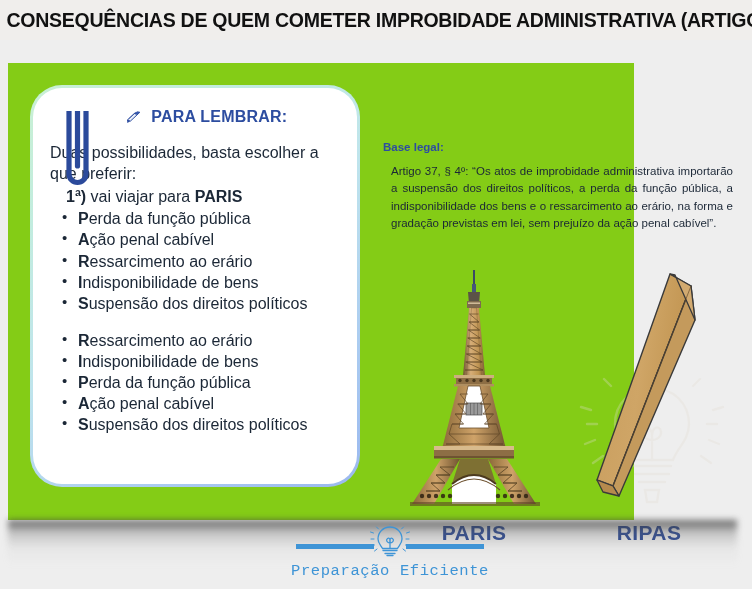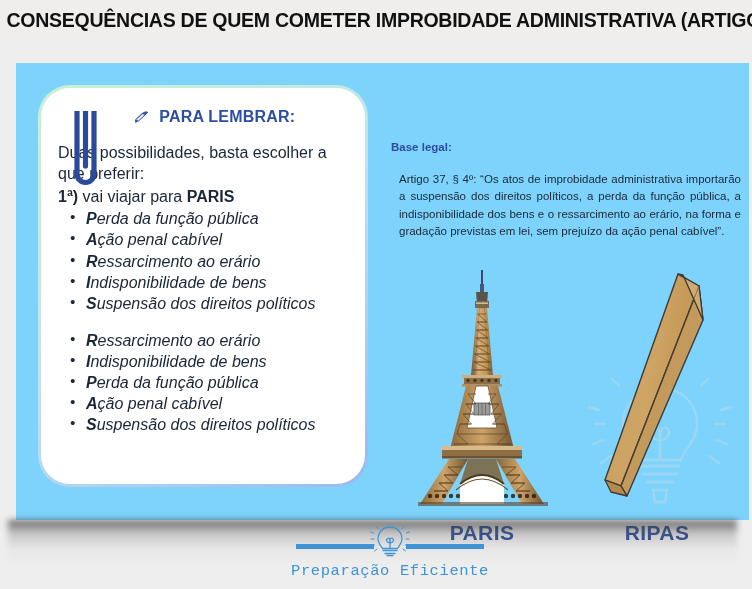--- a/index.html
+++ b/index.html
@@ -33,23 +33,23 @@
     white-space: nowrap;
     transform: scaleX(0.93);
     transform-origin: left center;
     padding-left: 7px;
     line-height: 40px;
   }
 
   
   #slide {
     position: absolute;
-    left: 16px; top: 63px;
-    width: 733px; height: 457px;
-    background: #7dd3fc;
+    left: 8px; top: 63px;
+    width: 626px; height: 457px;
+    background: #84cc16;
   }
   #slide-shadow {
     position: absolute;
     left: 8px; top: 520px;
     width: 729px; height: 46px;
     background: linear-gradient(to bottom, rgba(60,60,60,0.78) 0%, rgba(120,120,120,0.35) 28%, rgba(180,180,180,0.10) 62%, rgba(238,238,238,0) 100%);
     filter: blur(3px);
     pointer-events: none;
   }
 
@@ -86,32 +86,31 @@
     margin-right: 5px;
   }
   #card-body {
     color: #1b2736;
     font-size: 16px;
     line-height: 1.32;
     padding-left: 3px;
   }
   .lead { margin: 0 0 0 0; }
   .mnemonic-line {
-    margin: 2px 0 1px 0;
+    margin: 2px 0 1px 16px;
   }
   .mnemonic-line b { font-weight: bold; }
   ul.mnemonic-list {
     margin: 0 0 0 0;
     padding-left: 28px;
     list-style: none;
   }
   ul.mnemonic-list li {
     position: relative;
     margin: 0 0;
-    font-style: italic;
   }
   ul.mnemonic-list li::before {
     content: "\2022";
     position: absolute;
     left: -16px;
     top: -1px;
     font-size: 15px;
     color: #1b2736;
   }
   ul.mnemonic-list li .k { font-weight: bold; }
@@ -128,21 +127,21 @@
   
   #legal-block {
     position: absolute;
     left: 375px; top: 78px;
     width: 350px;
   }
   #legal-title {
     color: #2d4da0;
     font-weight: bold;
     font-size: 11.5px;
-    margin-bottom: 18px;
+    margin-bottom: 10px;
   }
   #legal-text {
     color: #1b2736;
     font-size: 11.5px;
     line-height: 1.5;
     text-align: justify;
     margin-left: 8px;
   }
 
   

